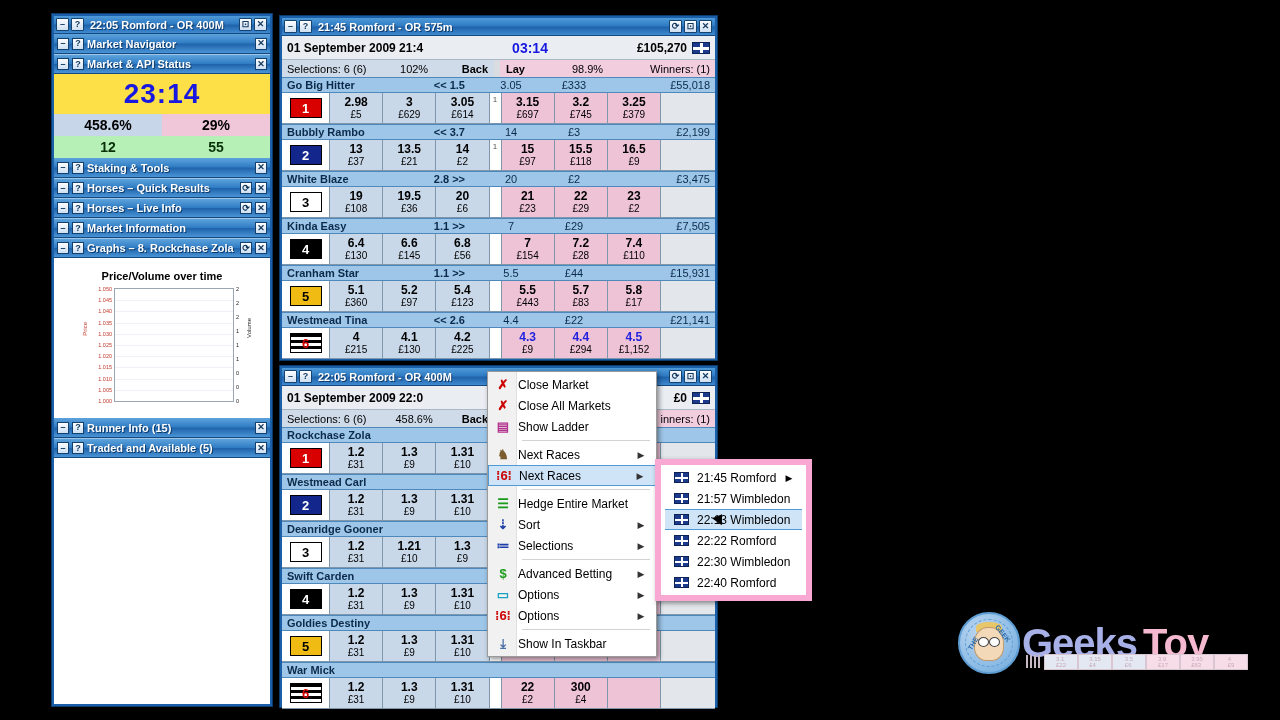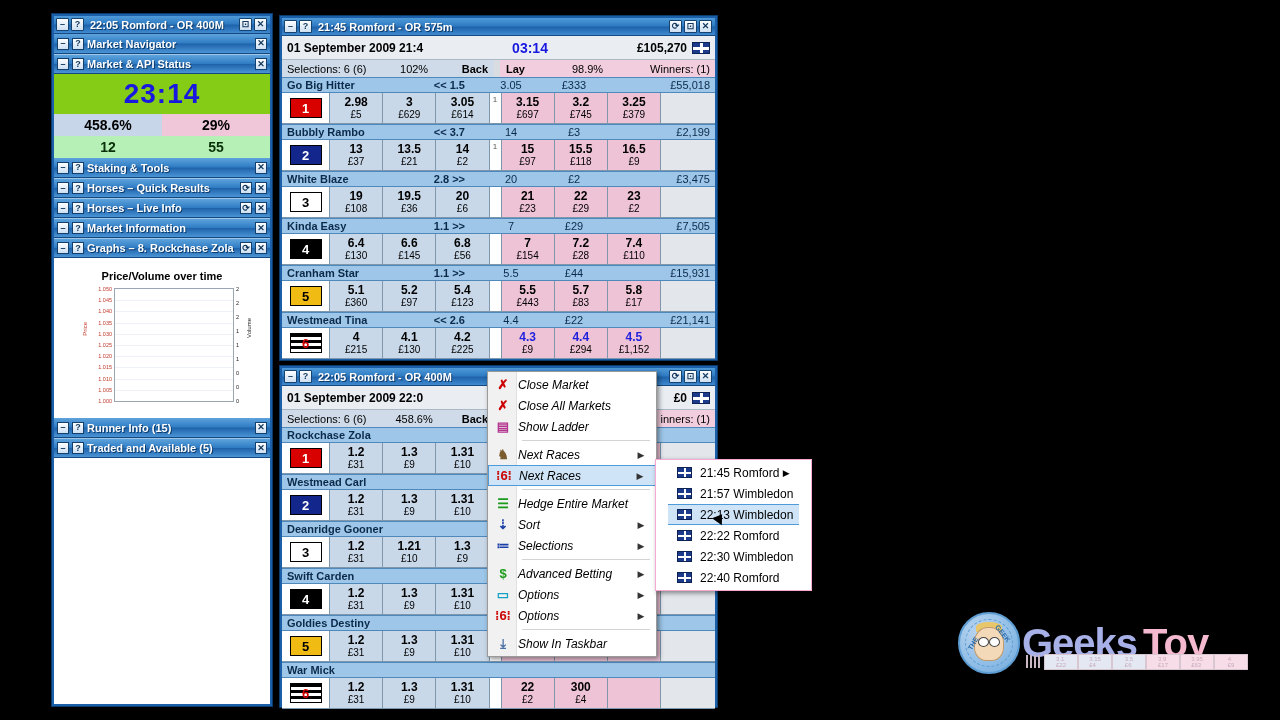--- a/index.html
+++ b/index.html
@@ -45,21 +45,21 @@
               background:#dfe9f4; border-bottom:1px solid #8fb6d8; }
   .acct-row .amt { font-weight:bold; font-size:12px; }
   .acct-row .sel { font-weight:bold; font-size:12px; }
   .flag { width:18px; height:12px; flex:none; background:#1b3a8c; position:relative;
           border:1px solid #0d2254; overflow:hidden; }
   .flag:before { content:""; position:absolute; left:0; top:4px; width:100%; height:3px;
                  background:#fff; }
   .flag:after { content:""; position:absolute; top:0; left:7px; width:3px; height:100%;
                 background:#fff; }
 
-  .api-body { background:#84cc16; }
+  .api-body { background:#fde047; }
   .api-clock { height:40px; display:flex; align-items:center; justify-content:center;
                font-size:28px; font-weight:bold; color:#1818e0; letter-spacing:1px; }
   .api-pct { height:22px; display:flex; }
   .api-pct > div { flex:1; display:flex; align-items:center; justify-content:center;
                    font-size:14px; font-weight:bold; }
   .api-back { background:#c7d6e8; }
   .api-lay { background:#f0c7d9; }
   .api-num { height:22px; display:flex; background:#b6f0b6; }
   .api-num > div { flex:1; display:flex; align-items:center; justify-content:center;
                    font-size:14px; font-weight:bold; color:#083008; }
@@ -128,39 +128,39 @@
             font-size:8px; color:#555; padding-top:2px; }
   .lay-blue .p { color:#2222dd; }
 
   
   .ctxmenu { position:absolute; background:#ffffff; border:1px solid #9a9a9a;
              box-shadow:2px 2px 5px rgba(0,0,0,.45); padding:2px 0; z-index:60; }
   .ctxmenu .mi { height:21px; display:flex; align-items:center; font-size:12px;
                  padding-right:8px; position:relative; }
   .ctxmenu .mi .ic { width:30px; flex:none; display:flex; align-items:center;
                      justify-content:center; font-size:13px; font-weight:bold; }
-  .ctxmenu .mi .lb { flex:1; white-space:nowrap;font-style:italic; }
+  .ctxmenu .mi .lb { flex:1; white-space:nowrap; }
   .ctxmenu .mi .ar { width:14px; flex:none; text-align:center; font-size:9px; color:#333; }
   .ctxmenu .mi.sel { background:#cfe4f7; border:1px solid #4f9ad8; }
   .ctxmenu .sep { height:1px; background:#d3d3d3; margin:3px 6px 3px 34px; }
   .ctxmenu .gutter { position:absolute; left:0; top:0; bottom:0; width:29px;
                      background:#f1f1f1; border-right:1px solid #e0e0e0; }
   .ic-x { color:#c00; }
   .ic-grid { color:#b3338f; }
   .ic-horse { color:#7a5c2e; }
   .ic-61 { color:#c00; }
   .ic-hedge { color:#1d9b1d; }
   .ic-sort { color:#1b3ea8; }
   .ic-sel { color:#1b3ea8; }
   .ic-money { color:#1d9b1d; }
   .ic-screen { color:#17a2c4; }
   .ic-task { color:#4a6fa5; }
 
-  .submenu { position:absolute; background:#ffffff; border:1px solid #f9a8d4;
-             box-shadow:2px 2px 5px rgba(0,0,0,.45); padding:2px 12px; z-index:70; }
+  .submenu { position:absolute; background:#ffffff; border:6px solid #f9a8d4;
+             box-shadow:2px 2px 5px rgba(0,0,0,.45); padding:2px 4px; z-index:70; }
   .submenu .si { height:21px; display:flex; align-items:center; font-size:12px;
                  padding-right:6px; }
   .submenu .si .ic { width:32px; flex:none; display:flex; align-items:center;
                      justify-content:center; }
   .submenu .si .lb { flex:1; white-space:nowrap; }
   .submenu .si .ar { width:14px; text-align:center; font-size:9px; }
   .submenu .si.sel { background:#cfe4f7; border-top:1px solid #4f9ad8;
                      border-bottom:1px solid #4f9ad8; }
 
   .cursor { position:absolute; width:0; height:0; border-left:9px solid #000;

